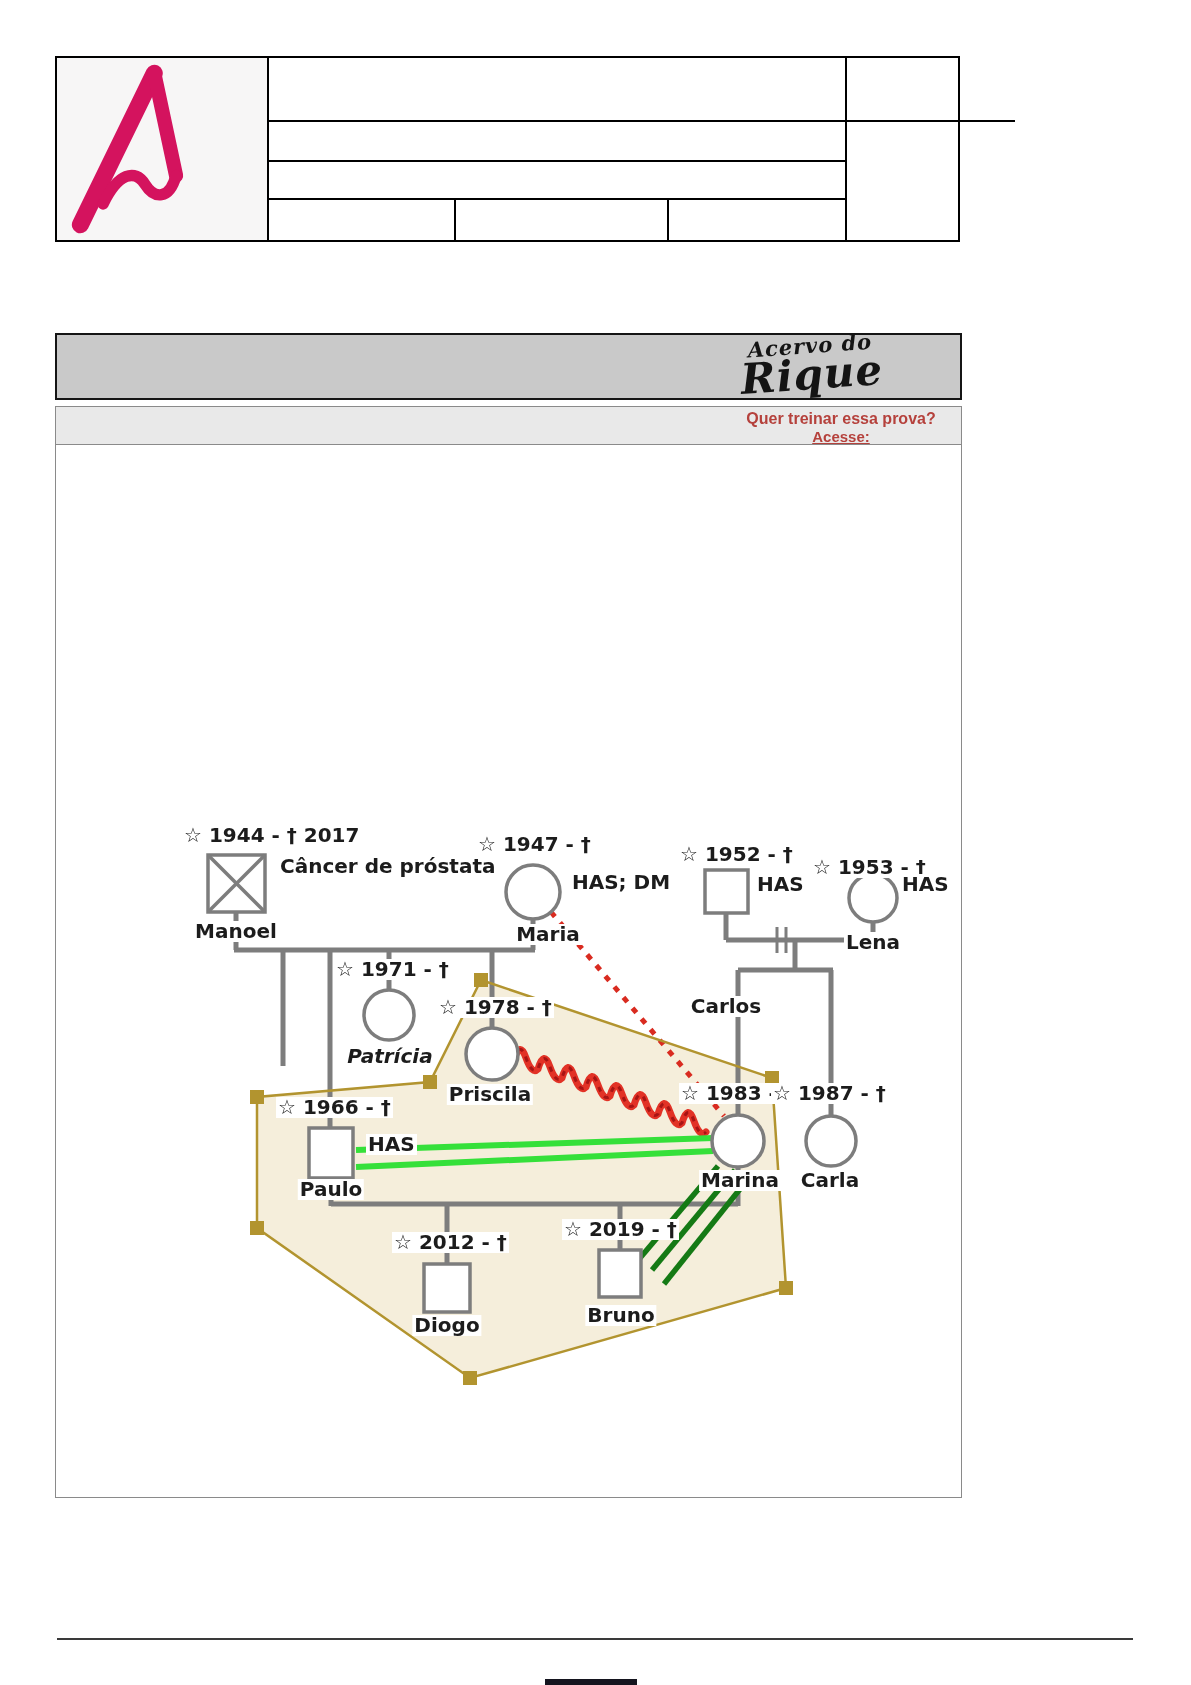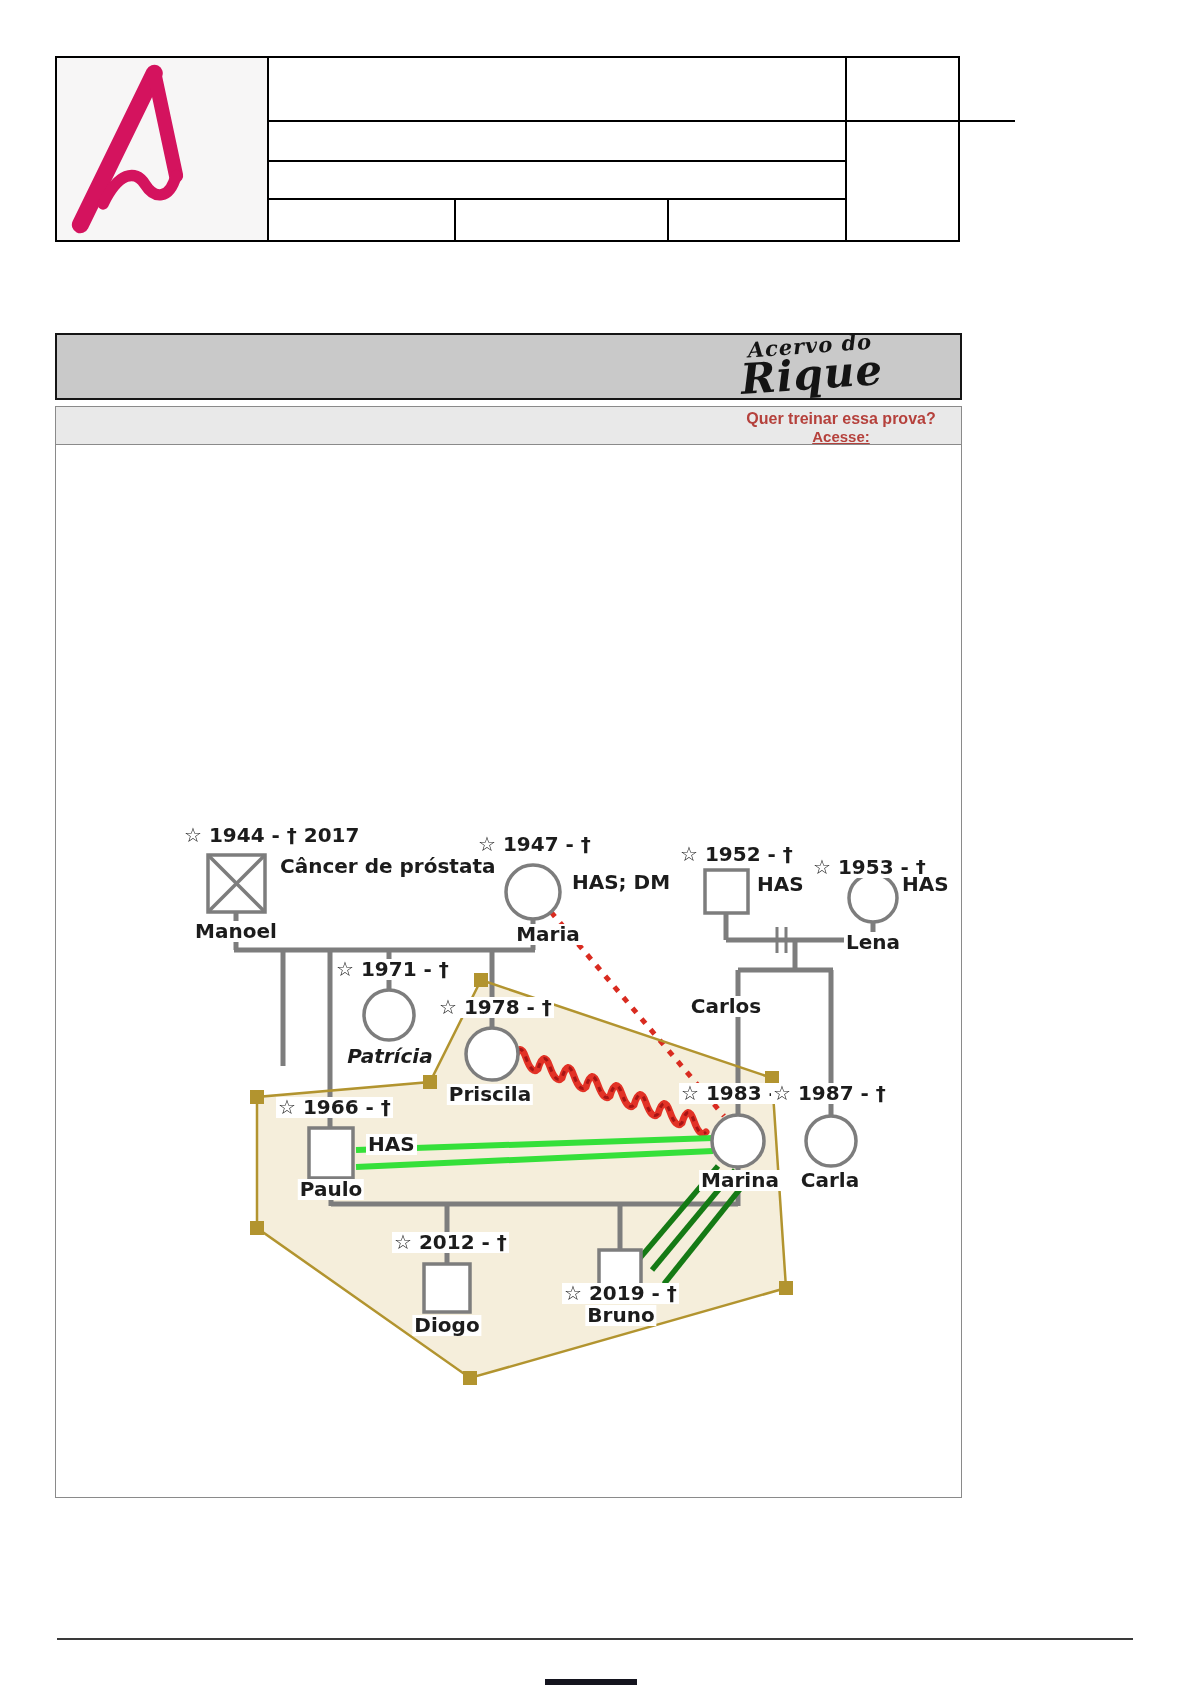--- a/index.html
+++ b/index.html
@@ -164,18 +164,18 @@
 
   <div class="glabel" style="left:679px;top:1083px;">☆ 1983 -</div>
   <div class="glabel gcenter" style="left:740px;top:1170px;">Marina</div>
 
   <div class="glabel" style="left:771px;top:1083px;">☆ 1987 - †</div>
   <div class="glabel gcenter" style="left:830px;top:1170px;">Carla</div>
 
   <div class="glabel" style="left:392px;top:1232px;">☆ 2012 - †</div>
   <div class="glabel gcenter" style="left:447px;top:1315px;">Diogo</div>
 
-  <div class="glabel" style="left:562px;top:1283px;">☆ 2019 - †</div>
+  <div class="glabel" style="left:562px;top:1219px;">☆ 2019 - †</div>
   <div class="glabel gcenter" style="left:621px;top:1305px;">Bruno</div>
 
   <div id="footrule"></div>
   <div id="footart"></div>
 </div>
 
 </body></html>

